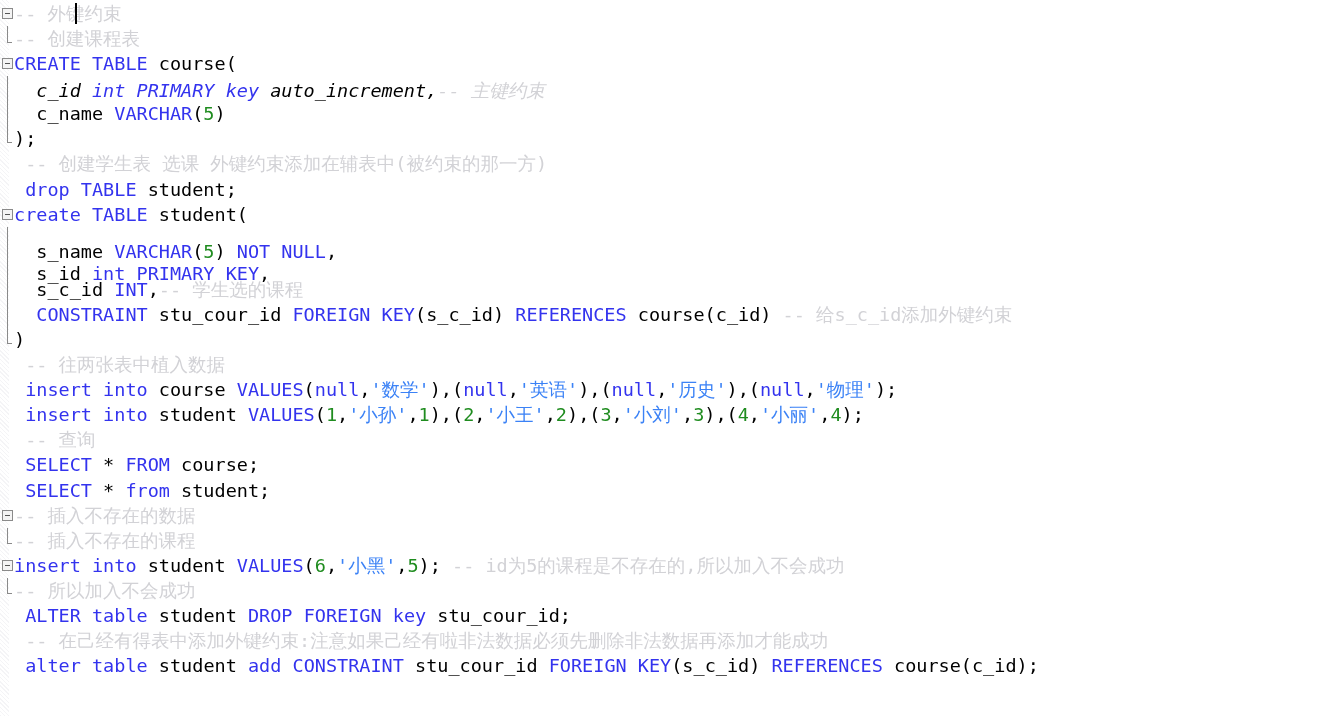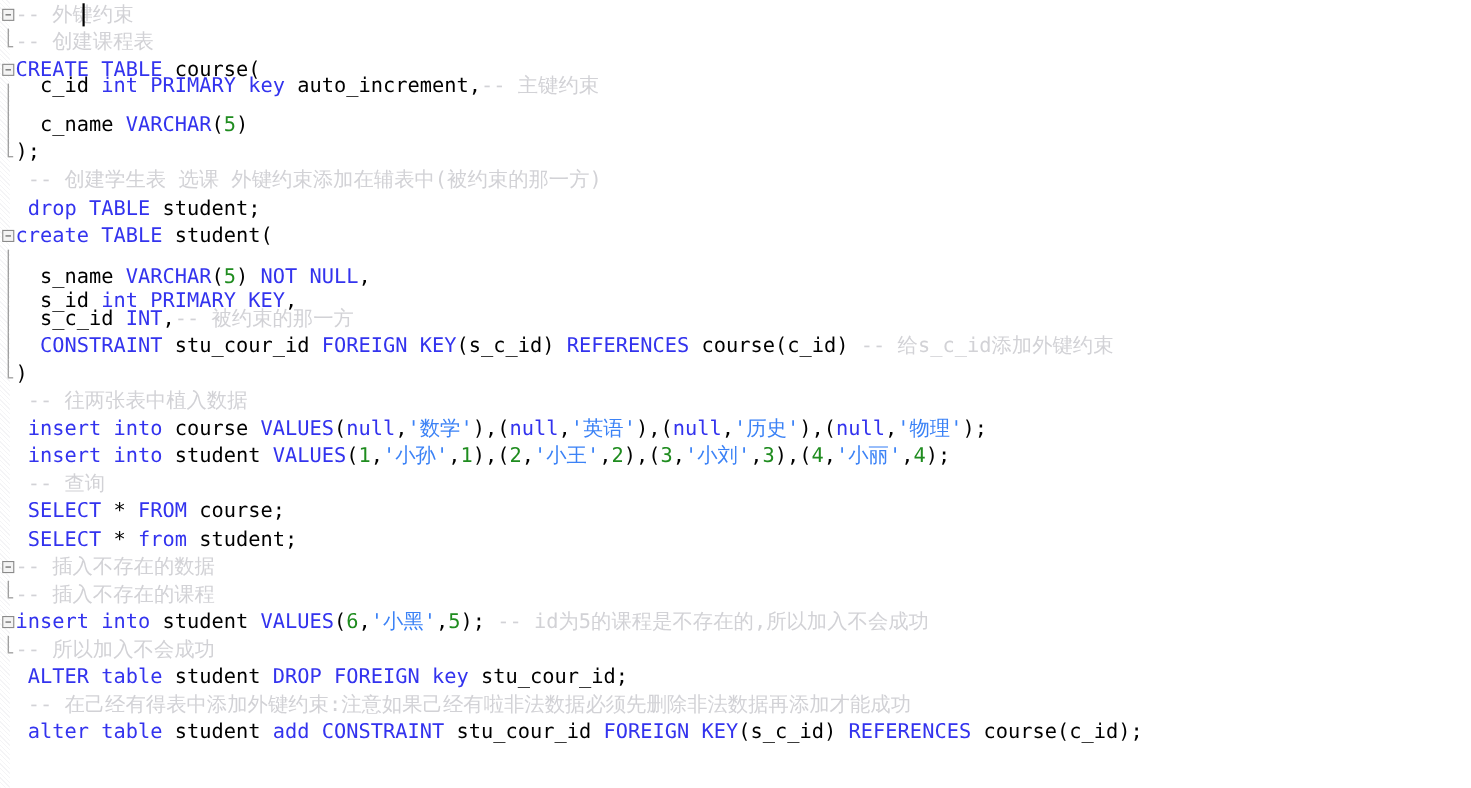--- a/index.html
+++ b/index.html
@@ -134,29 +134,29 @@
       <div class="fold-end" style="left: 7px; top: 543.23px;"></div>
       <div class="fold-box" style="left: 2px; top: 559.76px;"></div>
       <div class="fold-line" style="left: 7px; top: 577.84px; height: 15.5496px;"></div>
       <div class="fold-end" style="left: 7px; top: 593.39px;"></div>
     </div>
 
   <div id="code">
       <div class="line" style="top: 1px;"><span class="cmt">-- </span><span class="cmt">外键约束</span></div>
       <div class="line" style="top: 26.08px;"><span class="cmt">-- </span><span class="cmt">创建课程表</span></div>
       <div class="line" style="top: 51.16px;"><span class="kw">CREATE</span><span class="plain"> </span><span class="kw">TABLE</span><span class="plain"> course(</span></div>
-      <div class="line" style="top: 66px;"><span class="plain">  c_id </span><span class="kw">int</span><span class="plain"> </span><span class="kw">PRIMARY</span><span class="plain"> </span><span class="kw">key</span><span class="plain"> auto_increment,</span><span class="cmt">-- </span><span class="cmt">主键约束</span></div>
+      <div class="line" style="top: 78px; font-style: italic;"><span class="plain">  c_id </span><span class="kw">int</span><span class="plain"> </span><span class="kw">PRIMARY</span><span class="plain"> </span><span class="kw">key</span><span class="plain"> auto_increment,</span><span class="cmt">-- </span><span class="cmt">主键约束</span></div>
       <div class="line" style="top: 101.32px;"><span class="plain">  c_name </span><span class="kw">VARCHAR</span><span class="plain">(</span><span class="num">5</span><span class="plain">)</span></div>
       <div class="line" style="top: 126.4px;"><span class="plain">);</span></div>
       <div class="line" style="top: 151.48px;"><span class="cmt"> -- </span><span class="cmt">创建学生表 选课 外键约束添加在辅表中(被约束的那一方)</span></div>
       <div class="line" style="top: 176.56px; text-align: center;"><span class="plain"> </span><span class="kw">drop</span><span class="plain"> </span><span class="kw">TABLE</span><span class="plain"> student;</span></div>
       <div class="line" style="top: 201.64px;"><span class="kw">create</span><span class="plain"> </span><span class="kw">TABLE</span><span class="plain"> student(</span></div>
       <div class="line" style="top: 226.72px; margin-top: 34px;"><span class="plain">  s_id </span><span class="kw">int</span><span class="plain"> </span><span class="kw">PRIMARY</span><span class="plain"> </span><span class="kw">KEY</span><span class="plain">,</span></div>
       <div class="line" style="top: 239px;"><span class="plain">  s_name </span><span class="kw">VARCHAR</span><span class="plain">(</span><span class="num">5</span><span class="plain">) </span><span class="kw">NOT</span><span class="plain"> </span><span class="kw">NULL</span><span class="plain">,</span></div>
-      <div class="line" style="top: 276.88px;"><span class="plain">  s_c_id </span><span class="kw">INT</span><span class="plain">,</span><span class="cmt">-- </span><span class="cmt">被约束的那一方</span></div>
+      <div class="line" style="top: 276.88px;"><span class="plain">  s_c_id </span><span class="kw">INT</span><span class="plain">,</span><span class="cmt">-- </span><span class="cmt">学生选的课程</span></div>
       <div class="line" style="top: 301.96px;"><span class="plain">  </span><span class="kw">CONSTRAINT</span><span class="plain"> stu_cour_id </span><span class="kw">FOREIGN</span><span class="plain"> </span><span class="kw">KEY</span><span class="plain">(s_c_id) </span><span class="kw">REFERENCES</span><span class="plain"> course(c_id) </span><span class="cmt">-- </span><span class="cmt">给s_c_id添加外键约束</span></div>
       <div class="line" style="top: 327.04px;"><span class="plain">)</span></div>
       <div class="line" style="top: 352.12px;"><span class="cmt"> -- </span><span class="cmt">往两张表中植入数据</span></div>
       <div class="line" style="top: 377.2px;"><span class="plain"> </span><span class="kw">insert</span><span class="plain"> </span><span class="kw">into</span><span class="plain"> course </span><span class="kw">VALUES</span><span class="plain">(</span><span class="kw">null</span><span class="plain">,</span><span class="str">'数学'</span><span class="plain">),(</span><span class="kw">null</span><span class="plain">,</span><span class="str">'英语'</span><span class="plain">),(</span><span class="kw">null</span><span class="plain">,</span><span class="str">'历史'</span><span class="plain">),(</span><span class="kw">null</span><span class="plain">,</span><span class="str">'物理'</span><span class="plain">);</span></div>
       <div class="line" style="top: 402.28px;"><span class="plain"> </span><span class="kw">insert</span><span class="plain"> </span><span class="kw">into</span><span class="plain"> student </span><span class="kw">VALUES</span><span class="plain">(</span><span class="num">1</span><span class="plain">,</span><span class="str">'小孙'</span><span class="plain">,</span><span class="num">1</span><span class="plain">),(</span><span class="num">2</span><span class="plain">,</span><span class="str">'小王'</span><span class="plain">,</span><span class="num">2</span><span class="plain">),(</span><span class="num">3</span><span class="plain">,</span><span class="str">'小刘'</span><span class="plain">,</span><span class="num">3</span><span class="plain">),(</span><span class="num">4</span><span class="plain">,</span><span class="str">'小丽'</span><span class="plain">,</span><span class="num">4</span><span class="plain">);</span></div>
       <div class="line" style="top: 427.36px;"><span class="cmt"> -- </span><span class="cmt">查询</span></div>
       <div class="line" style="top: 452.44px;"><span class="plain"> </span><span class="kw">SELECT</span><span class="plain"> * </span><span class="kw">FROM</span><span class="plain"> course;</span></div>
       <div class="line" style="top: 477.52px;"><span class="plain"> </span><span class="kw">SELECT</span><span class="plain"> * </span><span class="kw">from</span><span class="plain"> student;</span></div>
       <div class="line" style="top: 527.68px;"><span class="cmt">-- </span><span class="cmt">插入不存在的课程</span></div>
       <div class="line" style="top: 502.6px;"><span class="cmt">-- </span><span class="cmt">插入不存在的数据</span></div>

